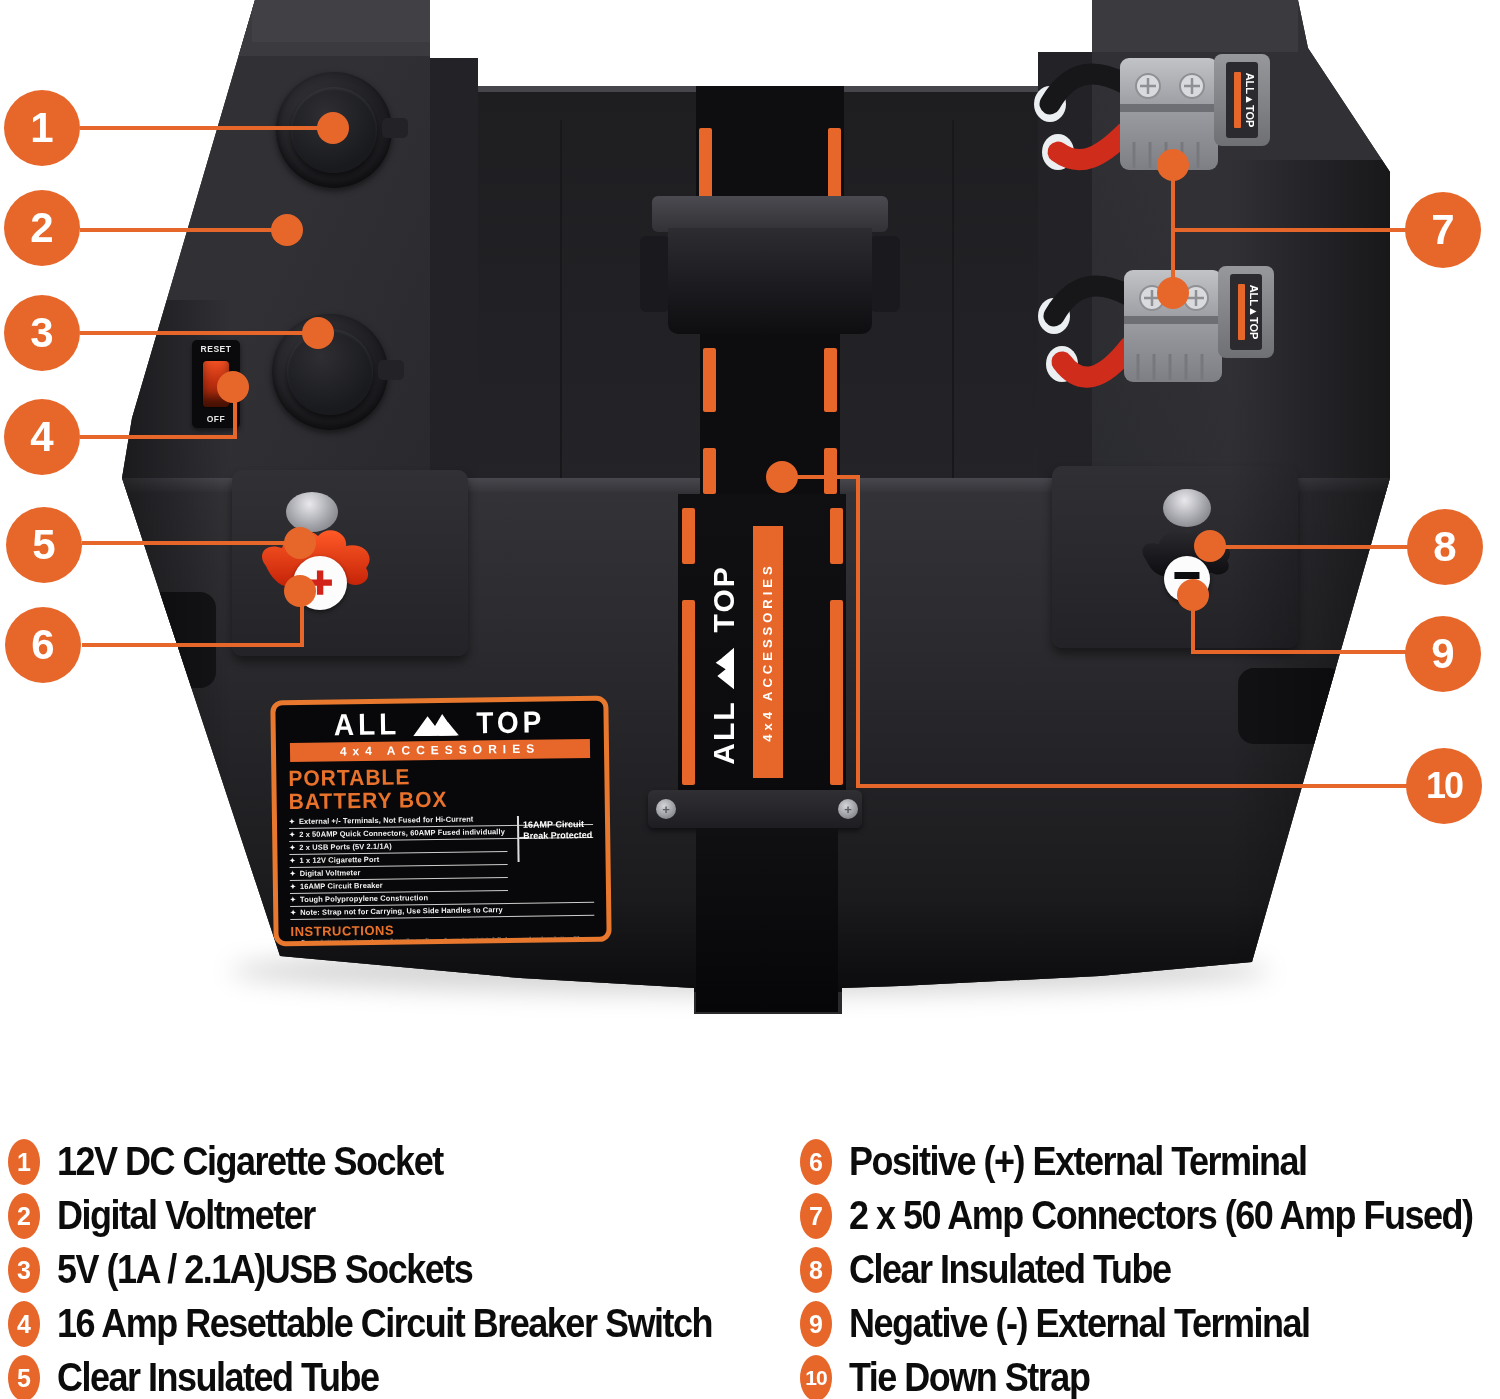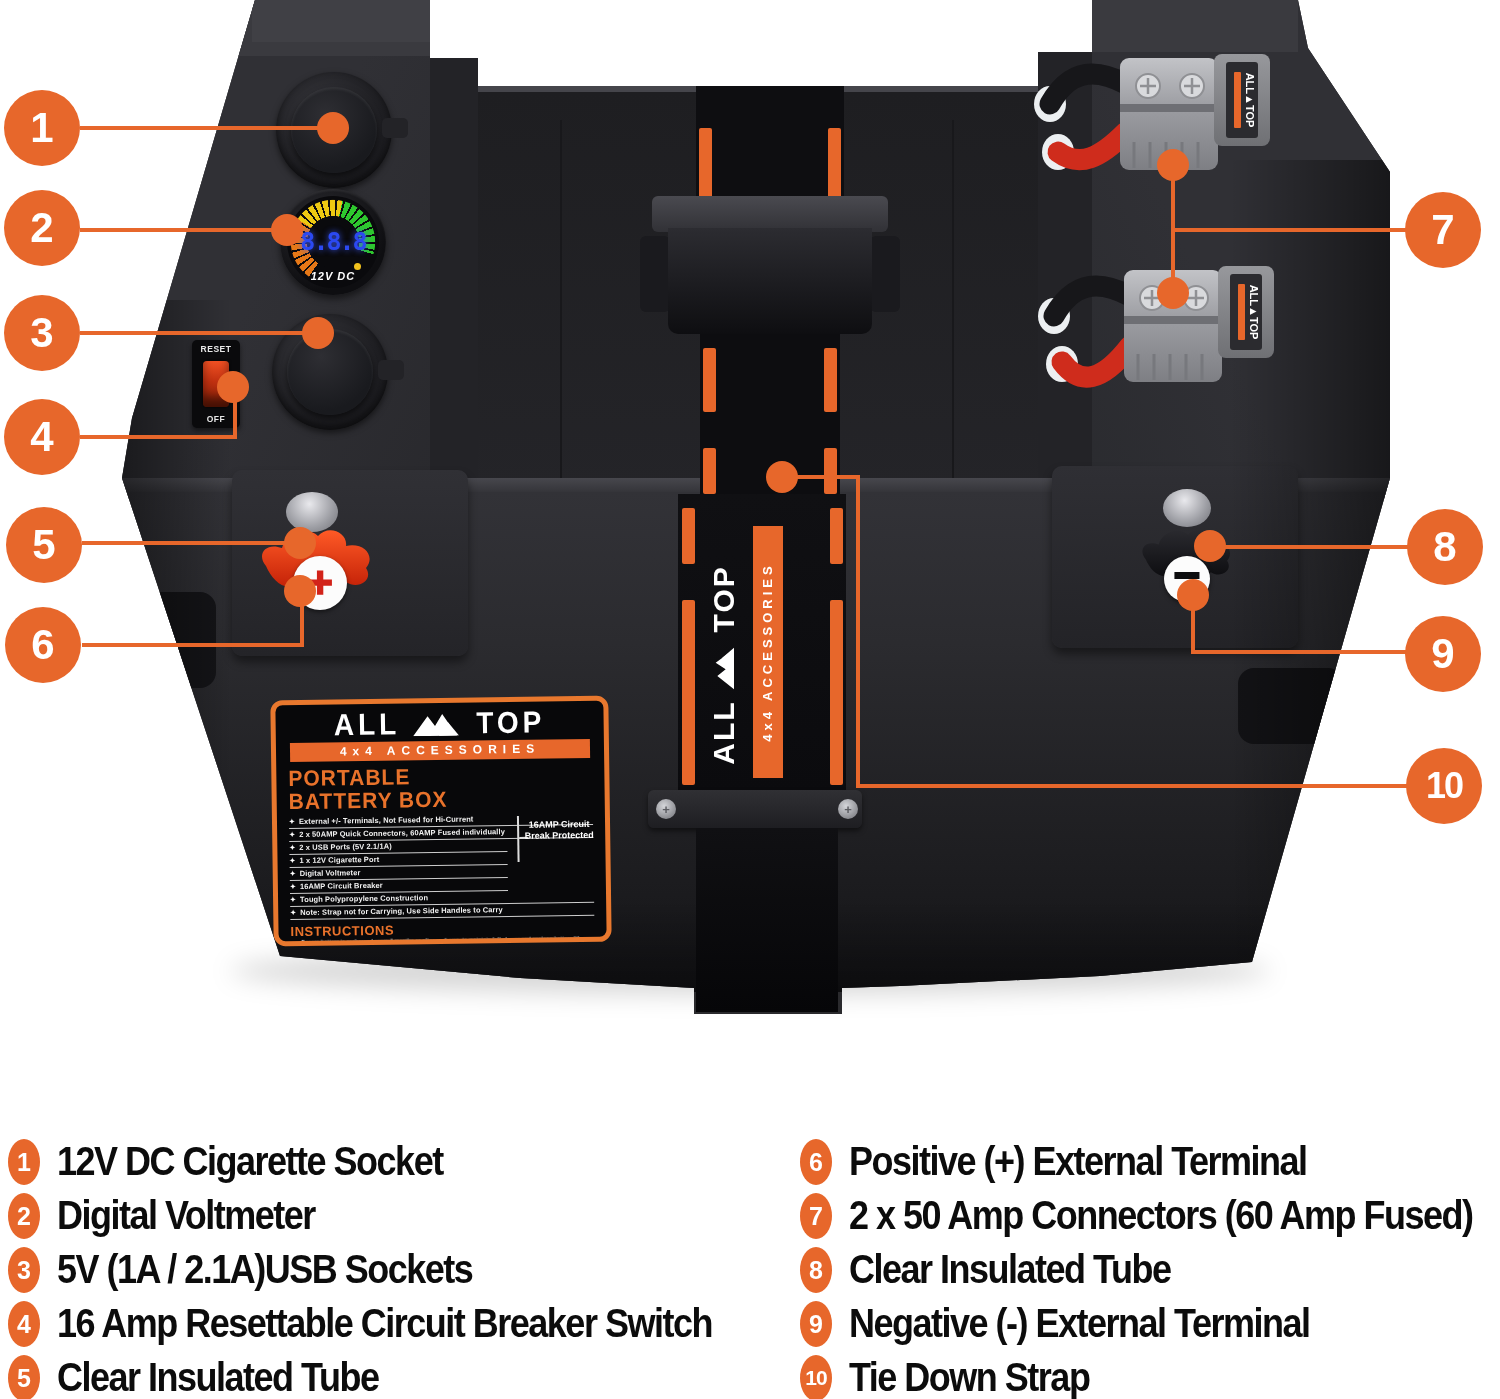--- a/index.html
+++ b/index.html
@@ -73,21 +73,21 @@
   .strap-sub{left:642px;top:637px;width:252px;height:30px;transform:rotate(-90deg);background:#E7672B;color:#fff;font:900 13px/30px "Liberation Sans",sans-serif;text-align:center;letter-spacing:4px;}
   
   #plabel{left:272px;top:698px;width:338px;height:246px;background:#08080a;border:5px solid #E8782E;border-radius:12px;transform:rotate(-.8deg);box-sizing:border-box;padding:7px 12px 5px;overflow:hidden;}
   .lbl-logo{display:flex;align-items:center;justify-content:center;gap:7px;color:#fff;font-weight:900;font-size:28px;letter-spacing:4px;line-height:1;transform:scaleY(1.08);}
   .lbl-sub{background:#E7672B;margin:3px 2px 0;padding:2px 0 3px;text-align:center;font:900 12px "Liberation Sans",sans-serif;color:#fff;letter-spacing:6px;}
   .lbl-title{margin-top:5px;color:#E8722B;font-weight:900;font-size:21px;letter-spacing:1px;line-height:1.05;transform:scaleY(1.05);transform-origin:left top;}
   .feats{margin-top:5px;}
   .feat{display:flex;gap:4px;align-items:baseline;font:700 7.5px "Liberation Sans",sans-serif;color:#f2f2f2;border-bottom:1px solid rgba(255,255,255,.8);padding:1px 0 2px;letter-spacing:.1px;}
   .feat::before{content:"✦";font-size:7px;color:#fff;}
   .feat:nth-child(n+3):nth-child(-n+6){margin-right:86px;}
-  .lbl-note{position:absolute;right:10px;top:118px;width:72px;text-align:center;font:700 9px/1.2 "Liberation Sans",sans-serif;color:#fff;}
+  .lbl-note{position:absolute;right:10px;top:118px;width:72px;text-align:left;font:700 9px/1.2 "Liberation Sans",sans-serif;color:#fff;}
   .lbl-bracket{position:absolute;right:86px;top:114px;width:2px;height:46px;background:#ddd;}
   .lbl-bracket-stub{position:absolute;right:77px;top:135px;width:9px;height:2px;background:#ddd;}
   .sec-title{margin-top:4px;color:#E8722B;font-weight:900;font-size:13px;letter-spacing:.5px;}
   .tiny{display:flex;gap:3px;align-items:baseline;font:700 5px/1.3 "Liberation Sans",sans-serif;color:#cfcfcf;filter:blur(.35px);letter-spacing:.2px;margin-left:6px;}
   .tiny::before{content:"▪";font-size:4px;}
   
   .cline{position:absolute;background:#E7672B;}
   .cdot{position:absolute;width:32px;height:32px;border-radius:50%;background:#E7672B;}
   .callout{position:absolute;width:76px;height:76px;border-radius:50%;background:#E7672B;color:#fff;display:flex;align-items:center;justify-content:center;font:700 42px "Liberation Sans",sans-serif;z-index:6;}
   .callout.wide{font-size:36px;letter-spacing:-2px;}
@@ -158,27 +158,20 @@
         <span>+</span>
       </div>
     <div class="screw" style="left:838px;top:799px;">
         <span>+</span>
       </div>
     <div class="abs" id="strap-bottom"></div>
 
     <div class="abs socket" id="socket1">
       <div class="cap"></div>
       <div class="tab"></div>
-    </div>
-    <div class="abs" id="voltmeter">
-      <div class="vm-face"></div>
-      <div class="vm-arc"></div>
-      <div class="vm-value">8.8.8</div>
-      <div class="vm-caption">12V DC</div>
-      <div class="vm-dot"></div>
     </div>
     <div class="abs socket" id="socket3">
       <div class="cap"></div>
       <div class="tab"></div>
     </div>
     <div class="abs" id="breaker">
       <span class="bk-txt">RESET</span>
       <div class="bk-rocker"></div>
       <span class="bk-txt">OFF</span>
     </div>

